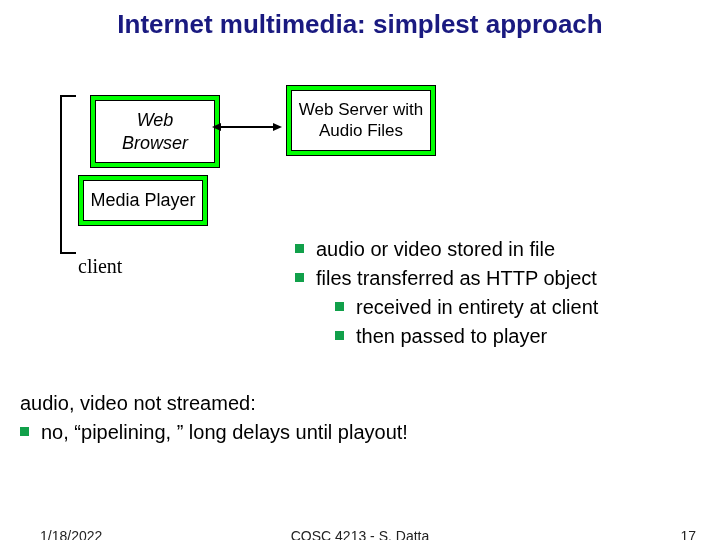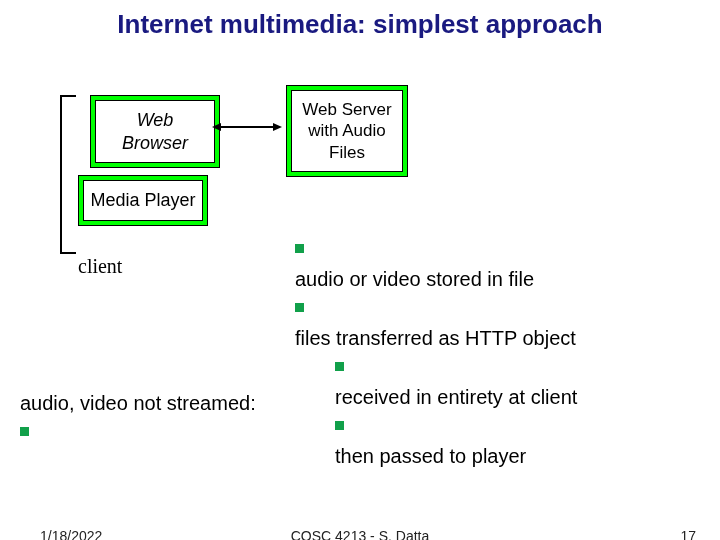--- a/index.html
+++ b/index.html
@@ -48,21 +48,21 @@
     font-style: italic;
   }
   .box2 {
     position: absolute;
     left: 0; top: 80px;
     width: 130px;
   }
   .box3 {
     position: absolute;
     left: 208px; top: -10px;
-    width: 122px;
+    width: 150px;
   }
   .box3 .box-inner { font-size: 17px; }
   .client-label {
     position: absolute;
     left: 0; top: 160px;
     width: 130px;
     font-family: "Times New Roman", serif;
     font-size: 20px;
   }
   .client-bracket {
@@ -115,21 +115,20 @@
     left: 295px;
     top: 235px;
     width: 400px;
     font-size: 20px;
     line-height: 1.45;
   }
   .bul {
     display: flex;
     gap: 12px;
     align-items: flex-start;
-    flex-direction: column;
   }
   .bul .sq {
     width: 9px; height: 9px;
     background: #11a04a;
     margin-top: 9px;
     flex: 0 0 auto;
   }
   .sub {
     margin-left: 40px;
     text-align: center;
@@ -199,20 +198,21 @@
   <div class="bul sub">
     <div class="sq"></div>
     <div>then passed to player</div>
   </div>
 </div>
 
 <div class="conclusion">
   <div>audio, video not streamed:</div>
   <div class="bul">
     <div class="sq"></div>
+    <div>no, “pipelining, ” long delays until playout!</div>
   </div>
 </div>
 
 <div class="footer">
   <div class="date">1/18/2022</div>
   <div class="course">COSC 4213 - S. Datta</div>
   <div class="page">17</div>
 </div>
 
 </body></html>

